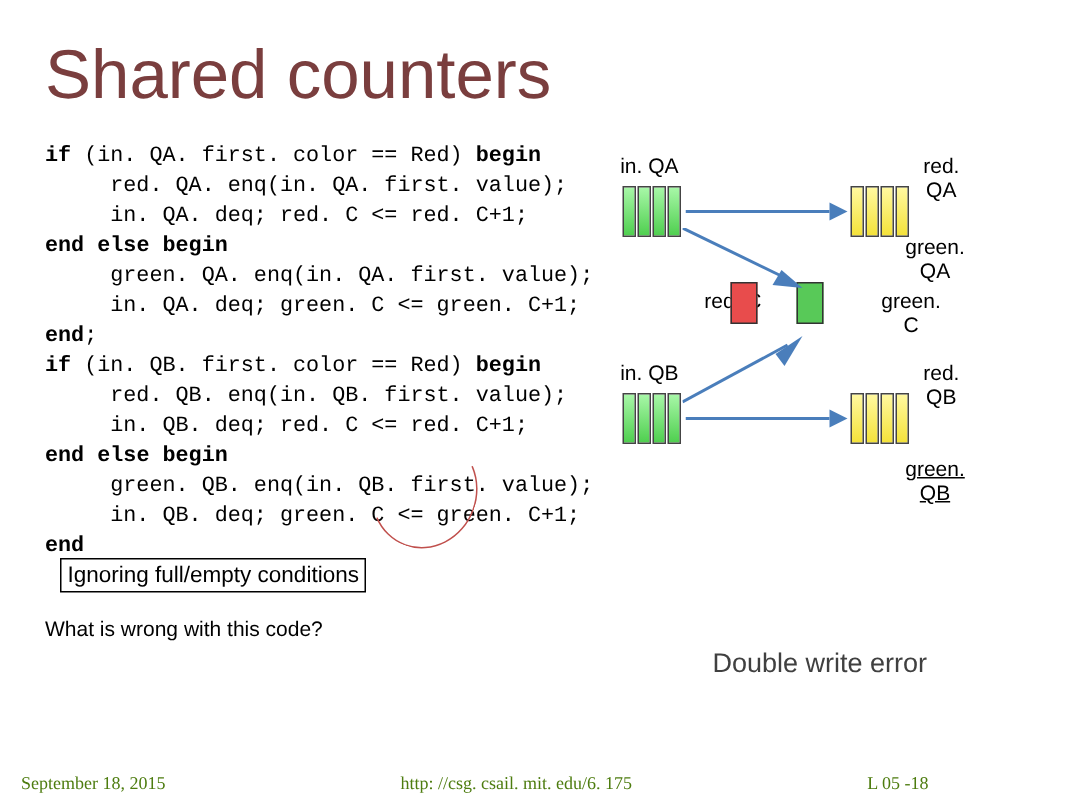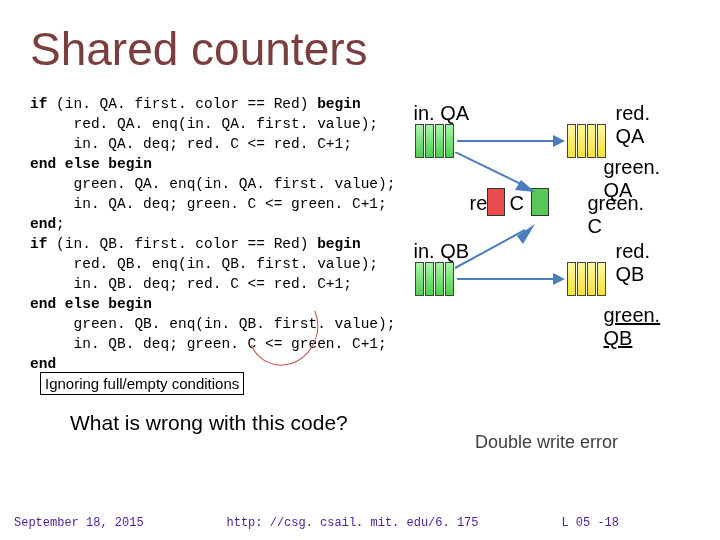--- a/index.html
+++ b/index.html
@@ -5,30 +5,30 @@
   * { box-sizing: border-box; margin: 0; padding: 0; }
   html, body { width: 720px; height: 540px; background: #fff; font-family: Georgia, 'Times New Roman', serif; color: #000; }
   .slide { width: 633px; height: 540px; position: relative; padding: 18px 30px 10px 30px; }
   .title { font-size: 46px; color: #7a3e3e; margin-top: 4px; margin-bottom: 18px; font-family: Verdana, Geneva, sans-serif; }
   .main { display: flex; flex-direction: row; width: 100%; }
   .code-col { width: 410px; position: relative; }
   .diagram-col { width: 280px; position: relative; }
   pre.code { font-family: 'Courier New', Courier, monospace; font-size: 14.5px; line-height: 20px; white-space: pre; }
   .code b { font-weight: bold; }
   .note-box { border: 1.5px solid #000; display: inline-block; padding: 2px 4px; font-family: Verdana, sans-serif; font-size: 15px; margin-top: -2px; margin-left: 10px; }
-  .question { font-family: Verdana, sans-serif; font-size: 21px; margin-top: 16px; margin-left: 40px; }
-  .footer { position: absolute; bottom: 10px; left: 0; right: 0; display: flex; justify-content: space-between; padding: 0 14px; font-family: Liberation Mono, monospace; font-size: 12px; color: #4c1d95; }
+  .question { font-family: Verdana, sans-serif; font-size: 14px; margin-top: 16px; }
+  .footer { position: absolute; bottom: 10px; left: 0; right: 0; display: flex; justify-content: space-between; padding: 0 14px; font-family: Liberation Serif, serif; font-size: 12px; color: #4d7c0f; }
   .footer div:nth-child(2) { text-align: center; }
   .error-text { font-family: Verdana, sans-serif; font-size: 18px; color: #404040; position: absolute; left: 475px; top: 432px; }
 
   
   .arc { position: absolute; left: 218px; top: 196px; width: 70px; height: 76px; border: 1.2px solid #c0504d; border-radius: 50%; border-top-color: transparent; border-left-color: transparent; transform: rotate(20deg); pointer-events: none; }
 
   
-  .diagram-col .lbl { position: absolute; font-family: Verdana, sans-serif; font-size: 20px; }
+  .diagram-col .lbl { position: absolute; font-family: Verdana, sans-serif; font-size: 14px; text-align: center; }
   .queue { position: absolute; display: flex; gap: 1px; }
   .queue .slot { width: 9px; height: 34px; border: 1px solid #444; background: linear-gradient(#a8f7a8,#4fcf4f); }
   .queue.yellow .slot { background: linear-gradient(#fff8a0,#f4e23a); }
   .arrow { position: absolute; }
   .arrow line { stroke: #4a7ebb; stroke-width: 2; }
   .arrow .head { fill: #4a7ebb; }
   .counter { position: absolute; width: 18px; height: 28px; border: 1px solid #333; }
   .counter.red { background: #e84c4c; }
   .counter.green { background: #58c958; }
 </style>

